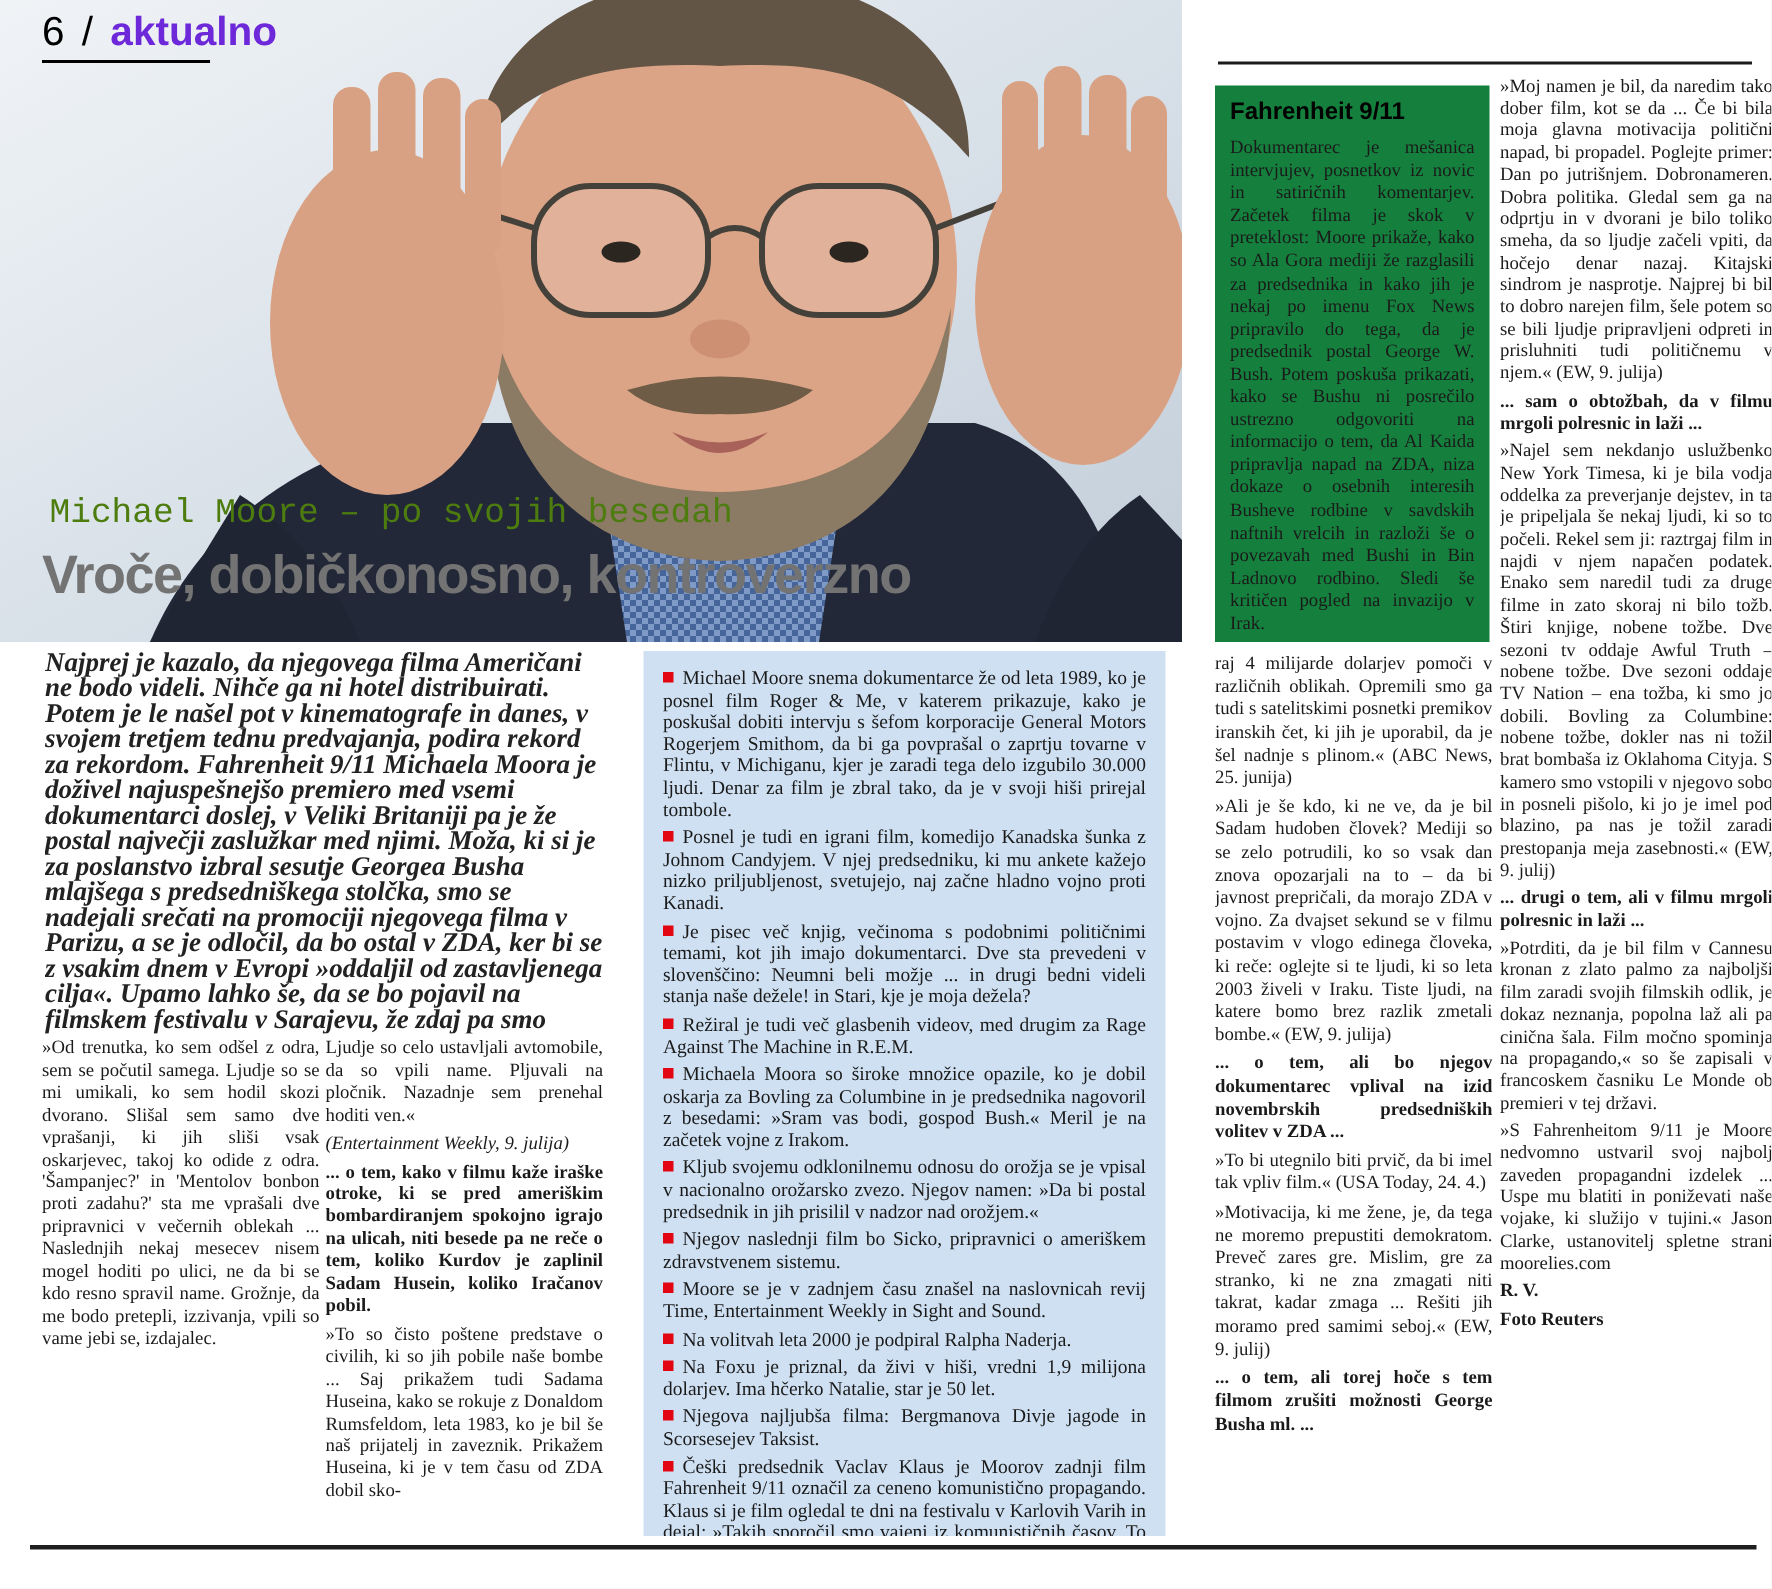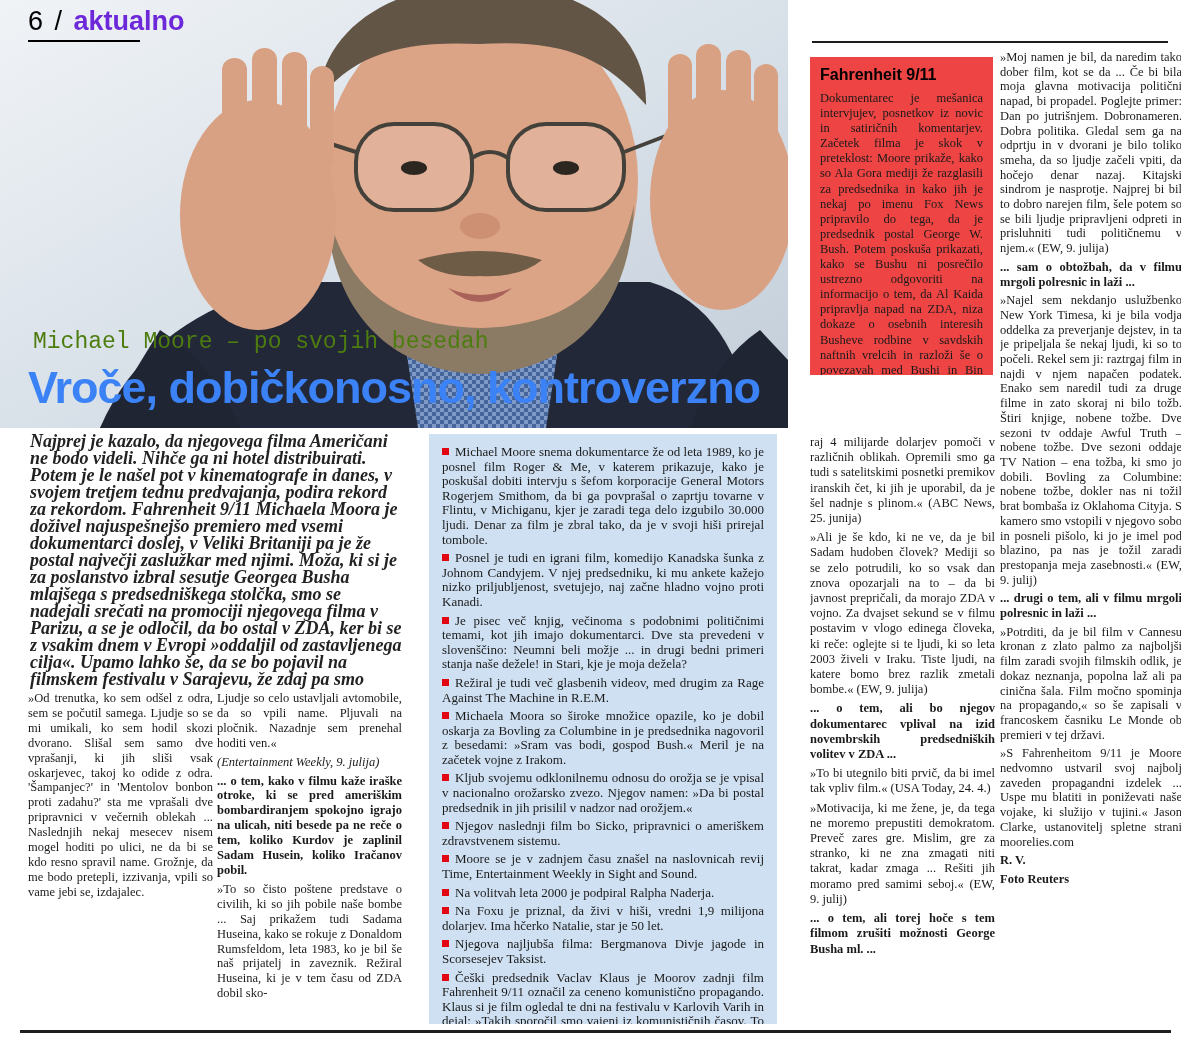--- a/index.html
+++ b/index.html
@@ -11,42 +11,42 @@
   .kicker .num{color:#000;}
   .kicker .sep{color:#000;font-weight:300;padding:0 4px;}
   .kicker .sec{color:#6d28d9;font-weight:bold;}
   .kicker-rule{position:absolute;left:28px;top:40px;width:112px;height:2px;background:#000;z-index:5;}
   
   .photo{position:absolute;left:0;top:0;width:788px;height:428px;overflow:hidden;}
   
   .photo-label{position:absolute;left:33px;top:329px;z-index:6;font-family:Liberation Mono, monospace;
                font-size:23px;color:#4d7c0f;}
   .headline{position:absolute;left:28px;top:362px;width:760px;z-index:6;font-family:"Liberation Sans",sans-serif;
-            font-size:45px;font-weight:bold;letter-spacing:-1px;color:#3b82f6;white-space:nowrap;}
+            font-size:36px;font-weight:bold;letter-spacing:-1px;color:#737373;white-space:nowrap;}
   
   .lead{position:absolute;left:30px;top:433px;width:374px;height:256px;overflow:hidden;
         font-style:italic;font-size:18px;line-height:17px;color:#222;font-weight:bold;}
   
   .col{position:absolute;text-align:justify;overflow:hidden;}
   .col p{margin:0 0 4px 0;}
   .p-b{font-weight:bold;}
   .p-i{font-style:italic;}
   .col1{left:28px;top:691px;width:185px;height:332px;font-size:12.5px;line-height:14.9px;}
   .col2{left:217px;top:691px;width:185px;height:332px;font-size:12.5px;line-height:14.9px;}
   
   .factbox{position:absolute;left:407px;top:434px;width:348px;height:590px;box-sizing:border-box;
            background:#cfe0f2;padding:11px 13px 8px 13px;font-size:13px;line-height:14.6px;
            overflow:hidden;text-align:justify;margin-left:22px;}
   .factbox .bullet{margin:0 0 4px 0;}
   .factbox .sq{display:inline-block;width:7px;height:7px;background:#e20613;margin-right:6px;
                vertical-align:1px;}
   
   .right-rule{position:absolute;left:812px;top:41px;width:356px;height:2px;background:#1c1c1c;}
-  .sidebox{position:absolute;left:810px;top:57px;width:183px;height:318px;box-sizing:border-box;
-           background:#ef4444;padding:9px 10px;overflow:hidden;}
+  .sidebox{position:absolute;left:810px;top:57px;width:183px;height:371px;box-sizing:border-box;
+           background:#15803d;padding:9px 10px;overflow:hidden;}
   .sidebox h3{margin:0 0 7px 0;font-family:"Liberation Sans",sans-serif;font-size:16px;color:#000;}
   .sidebox .body{font-size:12.5px;line-height:15.1px;text-align:justify;}
   .rcolA{left:810px;top:435px;width:185px;height:588px;font-size:12.5px;line-height:15.2px;}
   .rcolB{left:1000px;top:50px;width:182px;height:975px;font-size:12.5px;line-height:14.7px;}
   .bottom-rule{position:absolute;left:20px;top:1030px;width:1151px;height:3px;background:#1f1f1f;}
 </style>
 </head>
 <body>
 
 <div class="page">
@@ -129,27 +129,27 @@
 
   <div class="lead">Najprej je kazalo, da njegovega filma Američani ne bodo videli. Nihče ga ni hotel distribuirati. Potem je le našel pot v kinematografe in danes, v svojem tretjem tednu predvajanja, podira rekord za rekordom. Fahrenheit 9/11 Michaela Moora je doživel najuspešnejšo premiero med vsemi dokumentarci doslej, v Veliki Britaniji pa je že postal največji zaslužkar med njimi. Moža, ki si je za poslanstvo izbral sesutje Georgea Busha mlajšega s predsedniškega stolčka, smo se nadejali srečati na promociji njegovega filma v Parizu, a se je odločil, da bo ostal v ZDA, ker bi se z vsakim dnem v Evropi »oddaljil od zastavljenega cilja«. Upamo lahko še, da se bo pojavil na filmskem festivalu v Sarajevu, že zdaj pa smo zbrali nekaj Moorovih izjav, da bomo pripravljeni, ko bo film prišel v Slovenijo – 9. septembra.</div>
 
   <div class="col col1">
       <p class="p-n">»Od trenutka, ko sem odšel z odra, sem se počutil samega. Ljudje so se mi umikali, ko sem hodil skozi dvorano. Slišal sem samo dve vprašanji, ki jih sliši vsak oskarjevec, takoj ko odide z odra. 'Šampanjec?' in 'Mentolov bonbon proti zadahu?' sta me vprašali dve pripravnici v večernih oblekah ... Naslednjih nekaj mesecev nisem mogel hoditi po ulici, ne da bi se kdo resno spravil name. Grožnje, da me bodo pretepli, izzivanja, vpili so vame jebi se, izdajalec.</p>
     </div>
   <div class="col col2">
       <p class="p-n">Ljudje so celo ustavljali avtomobile, da so vpili name. Pljuvali na pločnik. Nazadnje sem prenehal hoditi ven.«</p>
       <p class="p-i">(Entertainment Weekly, 9. julija)</p>
       <p class="p-b">... o tem, kako v filmu kaže iraške otroke, ki se pred ameriškim bombardiranjem spokojno igrajo na ulicah, niti besede pa ne reče o tem, koliko Kurdov je zaplinil Sadam Husein, koliko Iračanov pobil.</p>
-      <p class="p-n">»To so čisto poštene predstave o civilih, ki so jih pobile naše bombe ... Saj prikažem tudi Sadama Huseina, kako se rokuje z Donaldom Rumsfeldom, leta 1983, ko je bil še naš prijatelj in zaveznik. Režiral Huseina, ki je v tem času od ZDA dobil sko-</p>
+      <p class="p-n">»To so čisto poštene predstave o civilih, ki so jih pobile naše bombe ... Saj prikažem tudi Sadama Huseina, kako se rokuje z Donaldom Rumsfeldom, leta 1983, ko je bil še naš prijatelj in zaveznik. Prikažem Huseina, ki je v tem času od ZDA dobil sko-</p>
     </div>
 
   <div class="factbox">
       <div class="bullet"><span class="sq"></span><span>Michael Moore snema dokumentarce že od leta 1989, ko je posnel film Roger &amp; Me, v katerem prikazuje, kako je poskušal dobiti intervju s šefom korporacije General Motors Rogerjem Smithom, da bi ga povprašal o zaprtju tovarne v Flintu, v Michiganu, kjer je zaradi tega delo izgubilo 30.000 ljudi. Denar za film je zbral tako, da je v svoji hiši prirejal tombole.</span></div>
       <div class="bullet"><span class="sq"></span><span>Posnel je tudi en igrani film, komedijo Kanadska šunka z Johnom Candyjem. V njej predsedniku, ki mu ankete kažejo nizko priljubljenost, svetujejo, naj začne hladno vojno proti Kanadi.</span></div>
-      <div class="bullet"><span class="sq"></span><span>Je pisec več knjig, večinoma s podobnimi političnimi temami, kot jih imajo dokumentarci. Dve sta prevedeni v slovenščino: Neumni beli možje ... in drugi bedni primeri stanja naše dežele! in Stari, kje je moja dežela?</span></div>
+      <div class="bullet"><span class="sq"></span><span>Je pisec več knjig, večinoma s podobnimi političnimi temami, kot jih imajo dokumentarci. Dve sta prevedeni v slovenščino: Neumni beli možje ... in drugi bedni videli stanja naše dežele! in Stari, kje je moja dežela?</span></div>
       <div class="bullet"><span class="sq"></span><span>Režiral je tudi več glasbenih videov, med drugim za Rage Against The Machine in R.E.M.</span></div>
       <div class="bullet"><span class="sq"></span><span>Michaela Moora so široke množice opazile, ko je dobil oskarja za Bovling za Columbine in je predsednika nagovoril z besedami: »Sram vas bodi, gospod Bush.« Meril je na začetek vojne z Irakom.</span></div>
       <div class="bullet"><span class="sq"></span><span>Kljub svojemu odklonilnemu odnosu do orožja se je vpisal v nacionalno orožarsko zvezo. Njegov namen: »Da bi postal predsednik in jih prisilil v nadzor nad orožjem.«</span></div>
       <div class="bullet"><span class="sq"></span><span>Njegov naslednji film bo Sicko, pripravnici o ameriškem zdravstvenem sistemu.</span></div>
       <div class="bullet"><span class="sq"></span><span>Moore se je v zadnjem času znašel na naslovnicah revij Time, Entertainment Weekly in Sight and Sound.</span></div>
       <div class="bullet"><span class="sq"></span><span>Na volitvah leta 2000 je podpiral Ralpha Naderja.</span></div>
       <div class="bullet"><span class="sq"></span><span>Na Foxu je priznal, da živi v hiši, vredni 1,9 milijona dolarjev. Ima hčerko Natalie, star je 50 let.</span></div>
       <div class="bullet"><span class="sq"></span><span>Njegova najljubša filma: Bergmanova Divje jagode in Scorsesejev Taksist.</span></div>
       <div class="bullet"><span class="sq"></span><span>Češki predsednik Vaclav Klaus je Moorov zadnji film Fahrenheit 9/11 označil za ceneno komunistično propagando. Klaus si je film ogledal te dni na festivalu v Karlovih Varih in dejal: »Takih sporočil smo vajeni iz komunističnih časov. To je šibak film, ki ne pove ničesar novega.«</span></div>
     </div>

